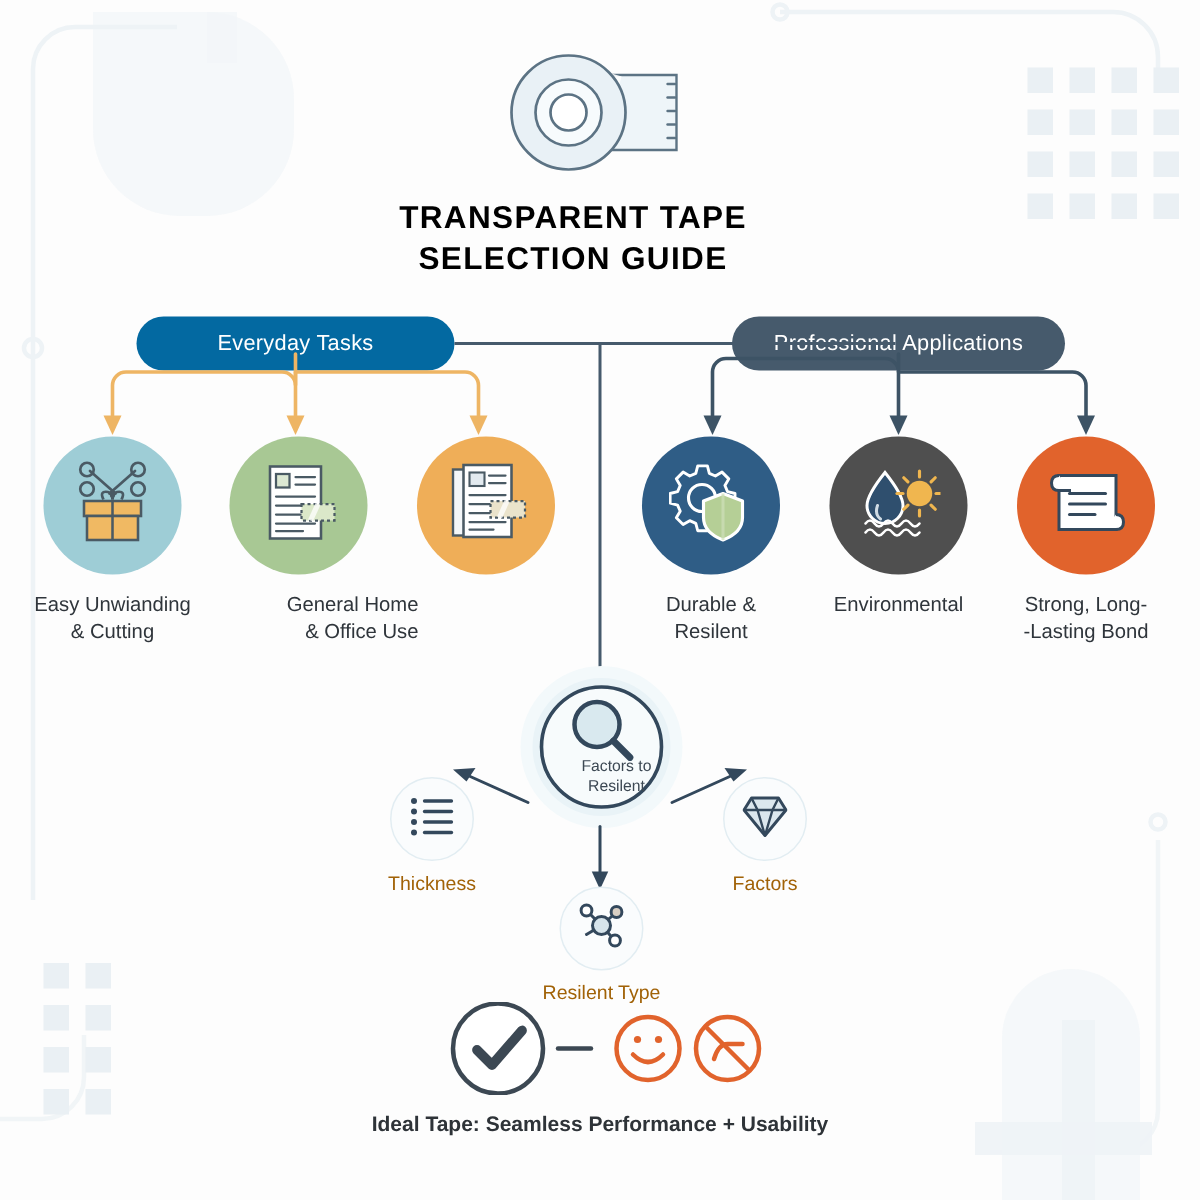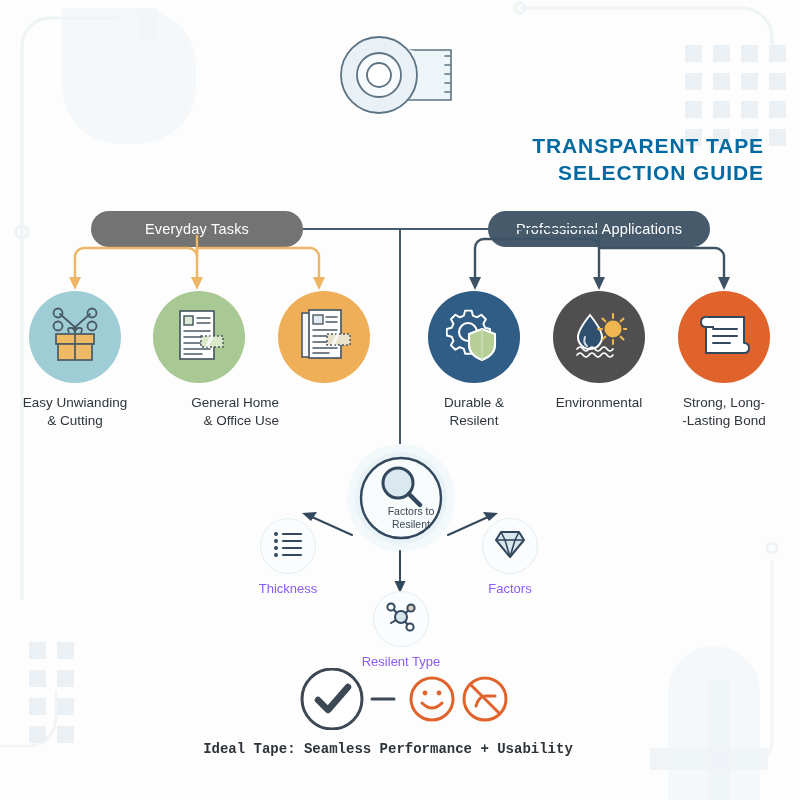--- a/index.html
+++ b/index.html
@@ -17,42 +17,42 @@
   .bg svg { position:absolute; inset:0; width:800px; height:800px; }
 
   
   .stage { position:absolute; inset:0; z-index:2; }
   .abs { position:absolute; }
 
   
   #tape-roll-icon { left:333px; top:28px; width:135px; height:90px; }
   #page-title {
     left:0; top:132px; width:764px;
-    text-align:right;
+    text-align:center;
     font-size:21px;
     font-weight:bold;
     letter-spacing:.9px;
     line-height:27px;
-    color:#0369a1;
+    color:#000000;
   }
 
   
   .pill {
     position:absolute;
     height:36px;
     border-radius:18px;
     color:#fff;
     font-size:14.5px;
     display:flex;
     align-items:center;
     justify-content:center;
     letter-spacing:.2px;
   }
   #pill-everyday { left:91px; top:211px; width:212px; background:#efb濾; }
-  #pill-everyday { background:#737373; }
+  #pill-everyday { background:#0369a1; }
   #pill-professional { left:488px; top:211px; width:222px; background:#465a6c; }
 
   
   #connectors { left:0; top:200px; width:800px; height:270px; }
 
   
   .cat { position:absolute; width:160px; text-align:center; }
   .cat .disc {
     width:92px; height:92px; border-radius:50%;
     margin:0 auto 11px auto;
@@ -81,34 +81,33 @@
 
   
   .factor { position:absolute; width:120px; text-align:center; }
   .factor .ring {
     width:56px; height:56px; border-radius:50%;
     margin:0 auto 7px auto;
     background:#fafcfd;
     border:1.5px solid #e2edf2;
     display:flex; align-items:center; justify-content:center;
   }
-  .factor .cap { font-size:13px; color:#8b5cf6; }
+  .factor .cap { font-size:13px; color:#a16207; }
   #factor-0 { left:228px; top:518px; }
   #factor-1 { left:341px; top:591px; }
   #factor-2 { left:450px; top:518px; }
 
   
   #conclusion-icons { left:280px; top:668px; width:240px; height:62px; }
   #conclusion-text {
-    left:88px; top:741px; width:600px;
+    left:100px; top:741px; width:600px;
     text-align:center;
     font-size:14px;
     font-weight:bold;
     color:#2e3338;
-    font-family:Liberation Mono, monospace;
   }
 </style>
 </head>
 <body>
 
 <div class="bg">
   <svg viewBox="0 0 800 800" xmlns="http://www.w3.org/2000/svg">
 
     <path d="M62 8 h76 a58 58 0 0 1 58 58 v20 a58 58 0 0 1 -58 58 h-18
              a58 58 0 0 1 -58 -58 z" fill="#f2f6f8" opacity="0.75"></path>

